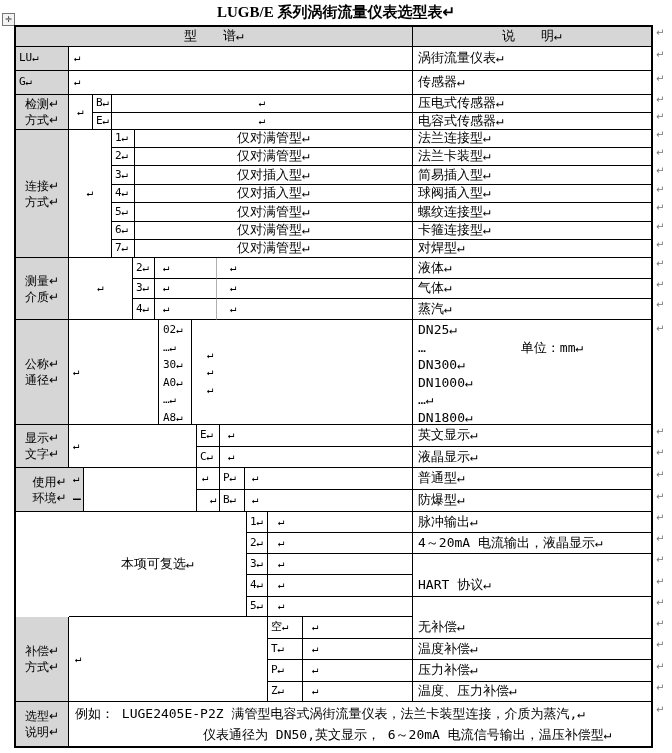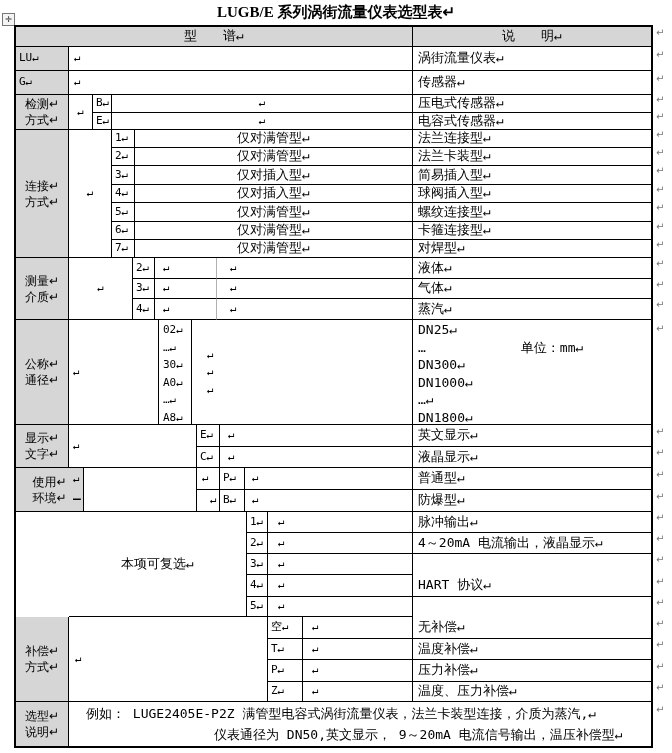--- a/index.html
+++ b/index.html
@@ -168,23 +168,23 @@
   <div class="c zh nr" style="left:397px;top:612px;width:238px;height:21px">温度补偿↵</div>
   <div class="c" style="left:252px;top:633px;width:35px;height:22px">P↵</div>
   <div class="c" style="left:287px;top:633px;width:110px;height:22px;padding-left:9px">↵</div>
   <div class="c zh nr" style="left:397px;top:633px;width:238px;height:22px">压力补偿↵</div>
   <div class="c" style="left:252px;top:655px;width:35px;height:20px">Z↵</div>
   <div class="c" style="left:287px;top:655px;width:110px;height:20px;padding-left:9px">↵</div>
   <div class="c zh nr" style="left:397px;top:655px;width:238px;height:20px">温度、压力补偿↵</div>
 
   <div class="c g lbl nb" style="left:0;top:675px;width:53px;height:44px">选型↵
 说明↵</div>
-  <div class="c nb nr" style="left:53px;top:675px;width:582px;height:44px;display:block;line-height:21px;padding-top:1px;padding-left:11px;font-size:13px;font-family:'DejaVu Sans Mono','Liberation Sans',sans-serif">
+  <div class="c nb nr" style="left:53px;top:675px;width:582px;height:44px;display:block;line-height:21px;padding-top:1px;padding-left:0;font-size:13px;font-family:'DejaVu Sans Mono','Liberation Sans',sans-serif">
     <div style="padding-left:6px">例如：  LUGE2405E-P2Z 满管型电容式涡街流量仪表，法兰卡装型连接，介质为蒸汽,↵</div>
-    <div style="padding-left:134px">仪表通径为 DN50,英文显示， 9～20mA 电流信号输出，温压补偿型↵</div>
+    <div style="padding-left:134px">仪表通径为 DN50,英文显示， 6～20mA 电流信号输出，温压补偿型↵</div>
   </div>
 
 </div>
 
 <div>
   <div class="mark" style="top:27px">↵</div>
   <div class="mark" style="top:49px">↵</div>
   <div class="mark" style="top:73px">↵</div>
   <div class="mark" style="top:94px">↵</div>
   <div class="mark" style="top:111px">↵</div>

